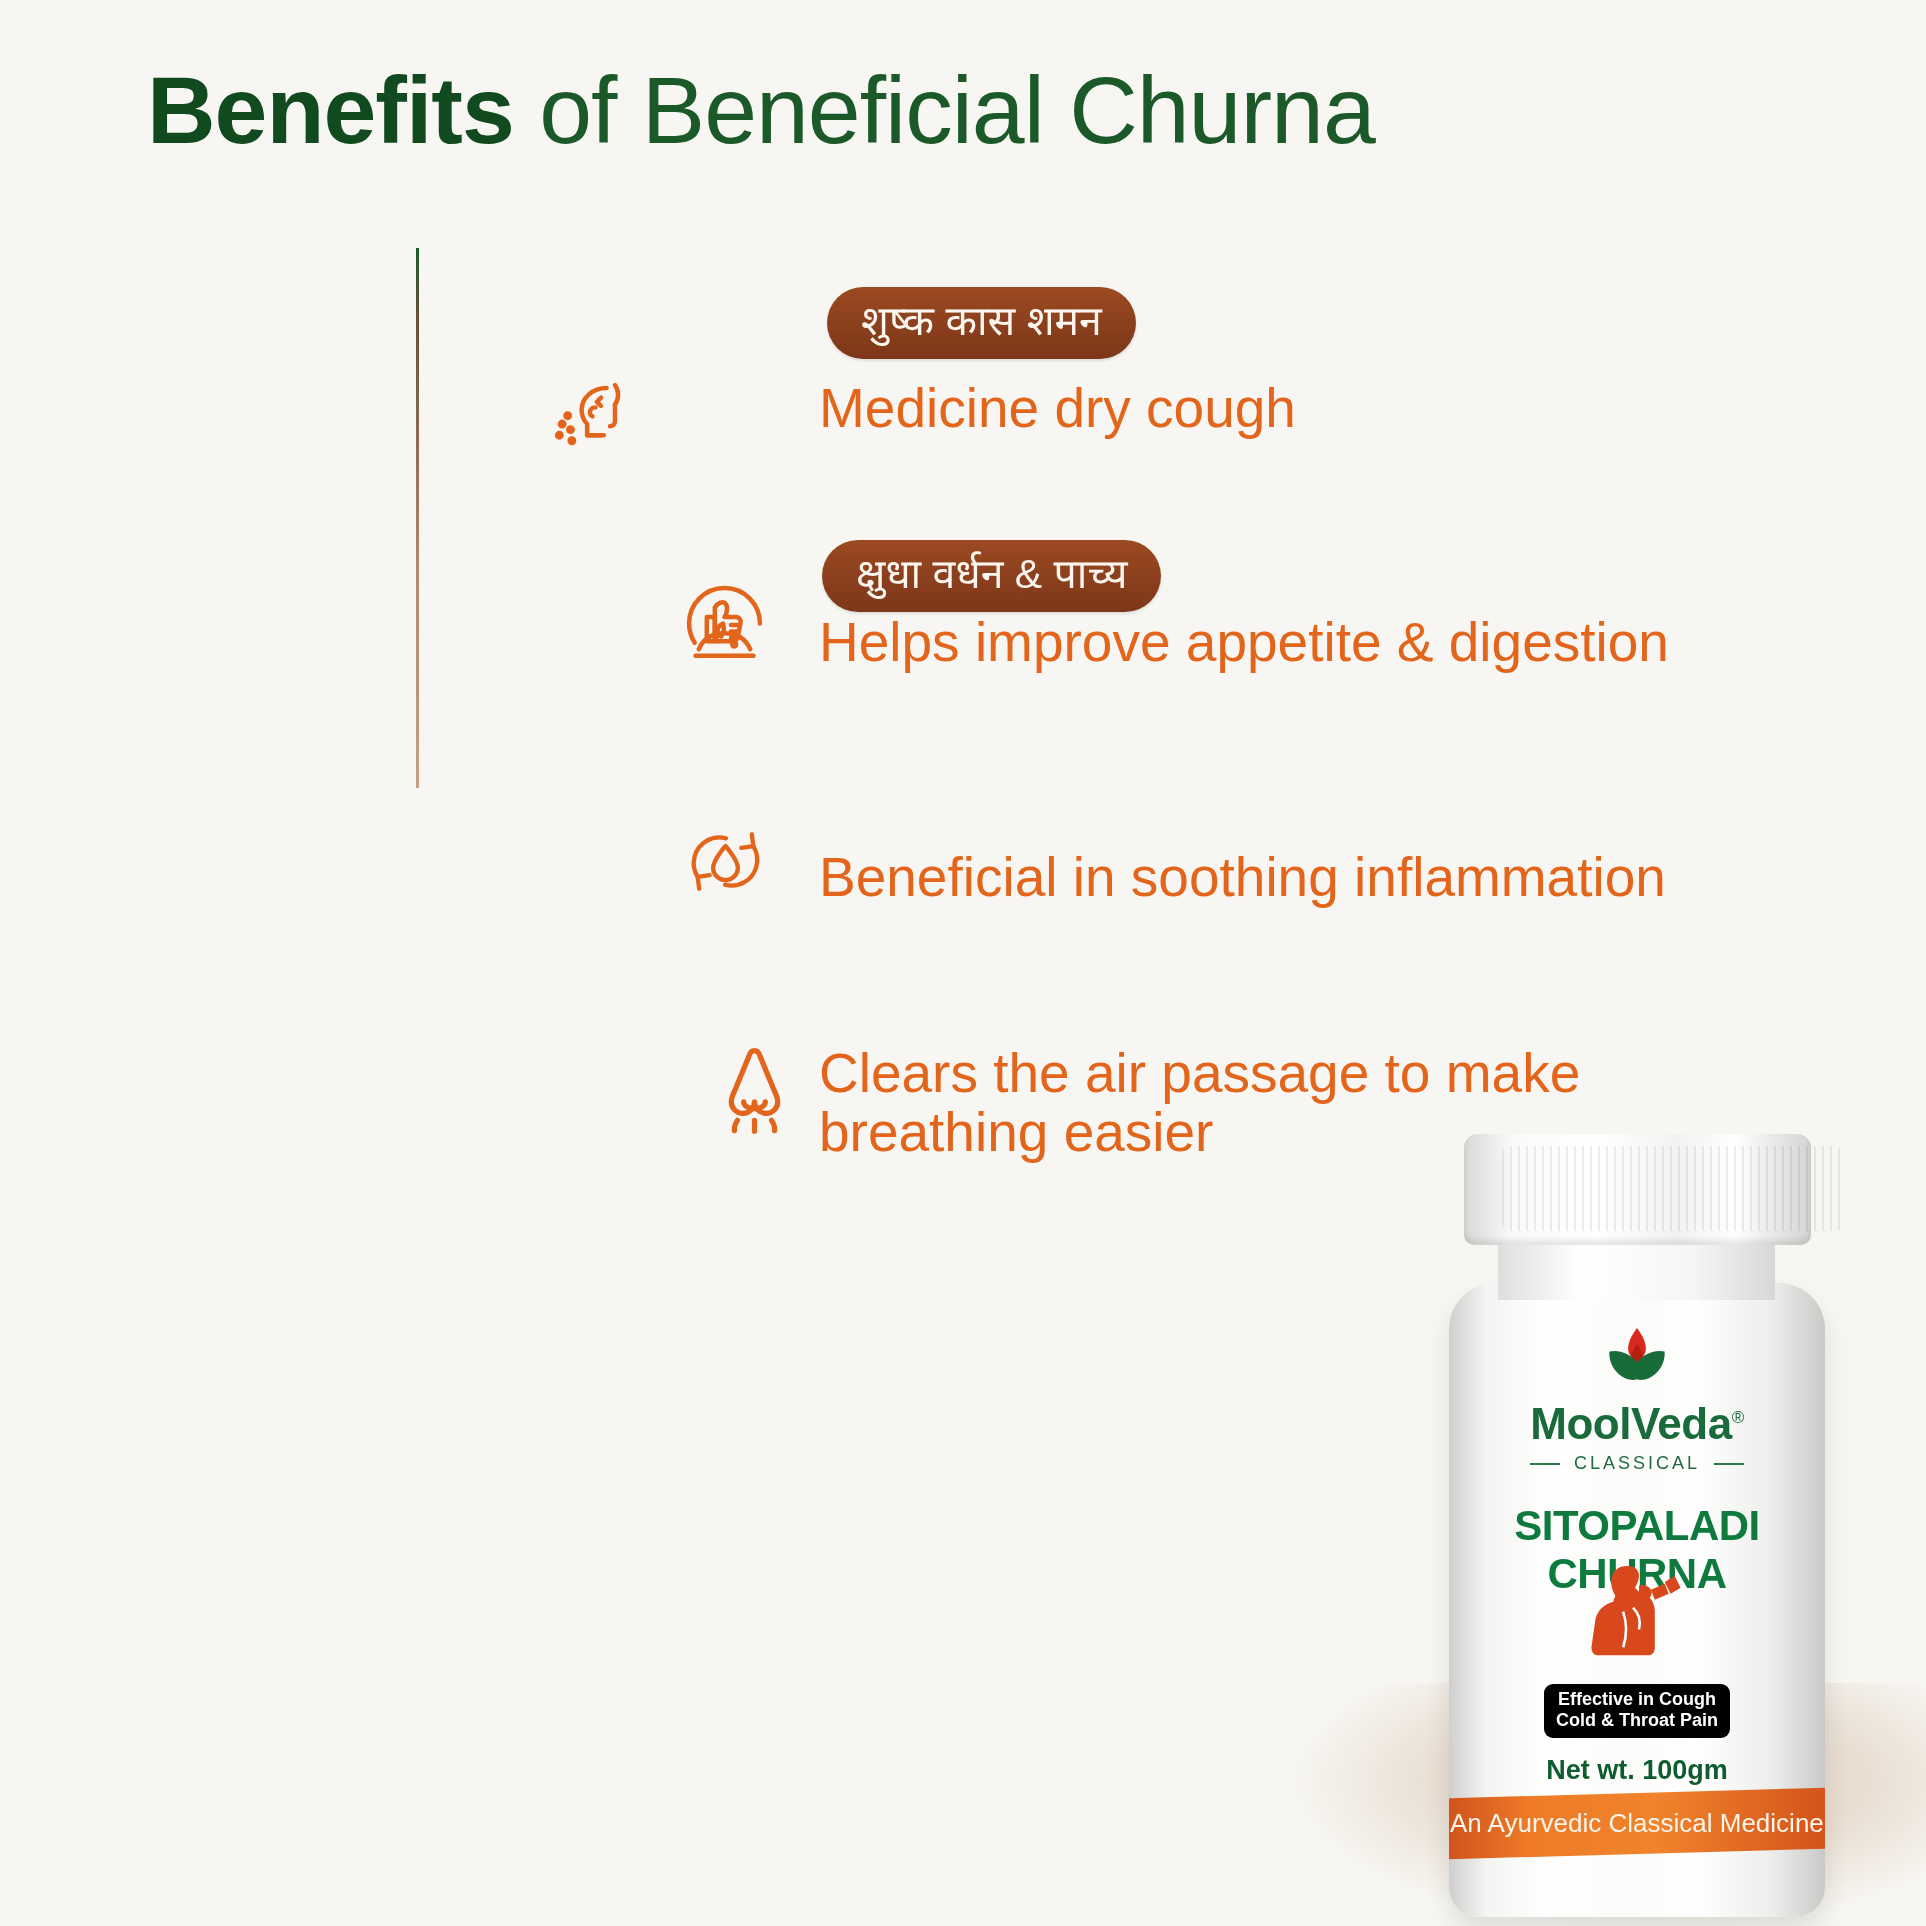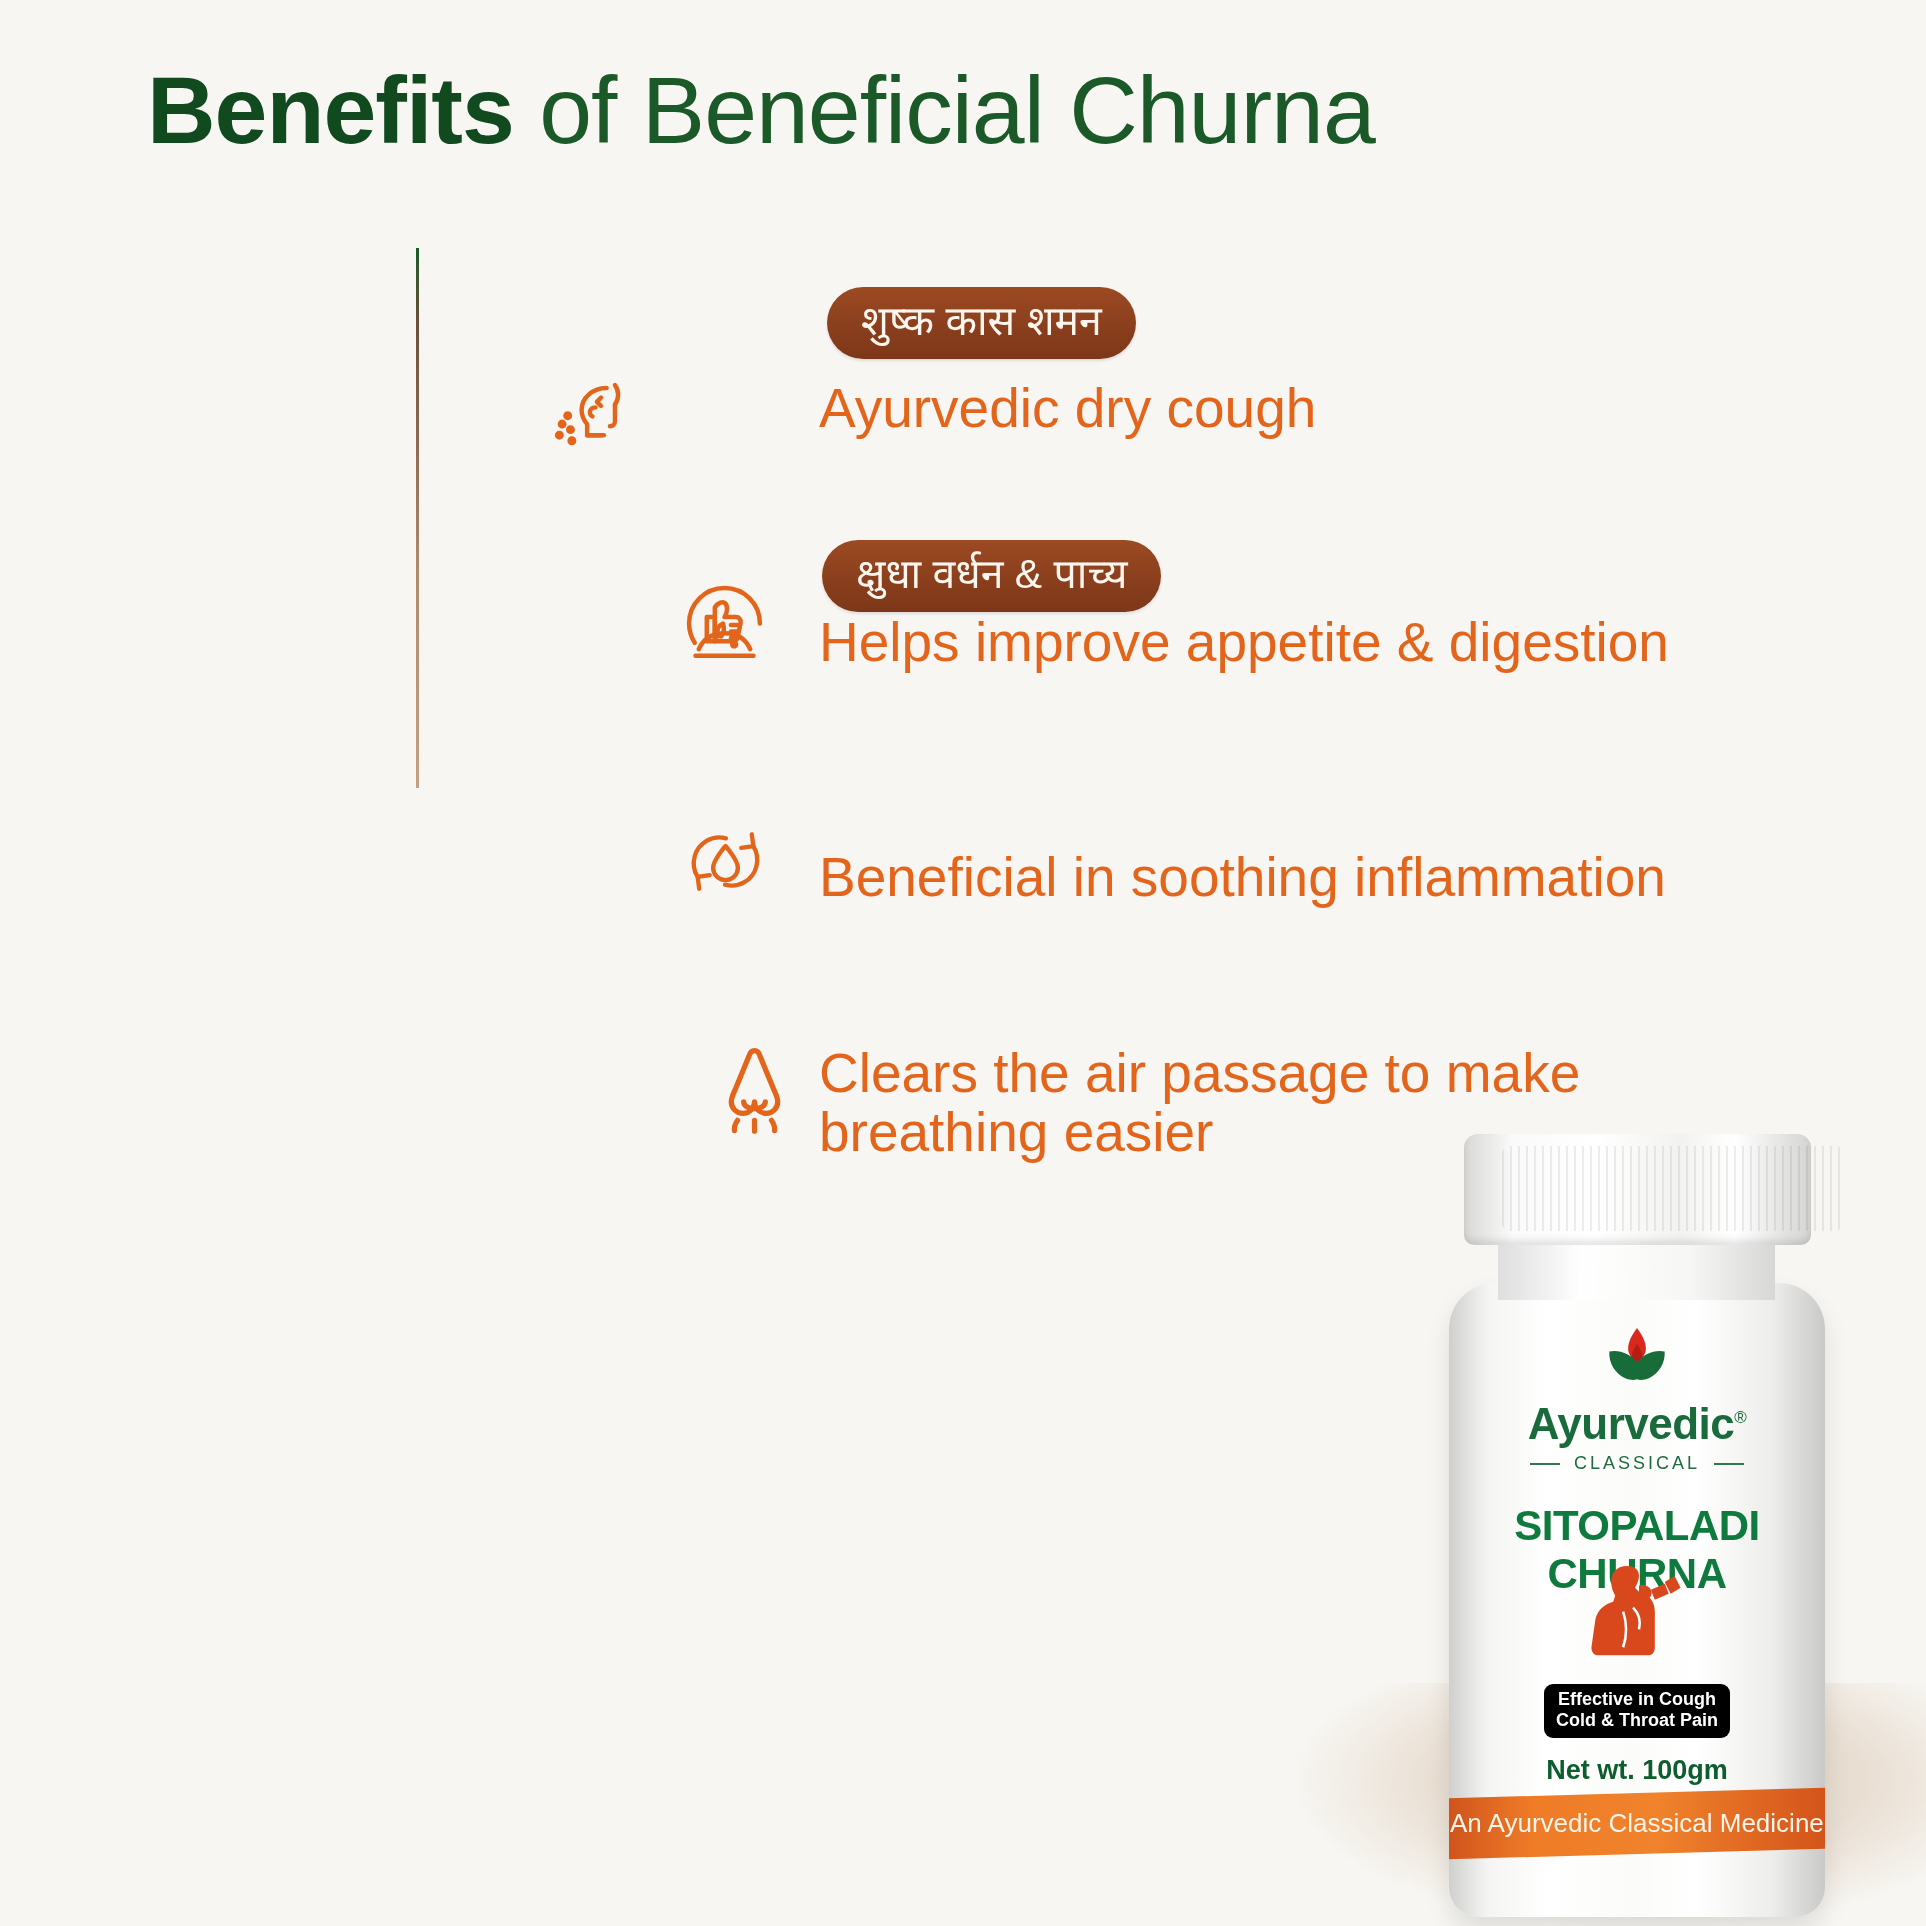--- a/index.html
+++ b/index.html
@@ -165,21 +165,21 @@
       <path d="M26 44h12"></path>
       <path d="M46 8c3 4 3 10 0 14"></path>
       <path d="M46 22v12c0 2-1.6 3.6-3.6 3.6"></path>
       <circle cx="12" cy="30" r="1.6"></circle>
         <circle cx="8" cy="36" r="1.6"></circle>
       <circle cx="14" cy="40" r="1.6"></circle>
         <circle cx="6" cy="44" r="1.6"></circle>
       <circle cx="15" cy="48" r="1.6"></circle>
     </svg>
   </span>
-  <div class="btext" style="position:absolute;left:819px;top:378px;">Ayurvedic dry cough</div>
+  <div class="btext" style="position:absolute;left:819px;top:378px;">Medicine dry cough</div>
 
   <div class="benefit" style="left:822px;top:540px;">
     <span class="badge">क्षुधा वर्धन &amp; पाच्य</span>
   </div>
   <span class="icon" style="left:673px;top:572px;">
     <svg width="103" height="103" viewBox="0 0 64 64" fill="none" stroke="#e2651b" stroke-width="2.8" stroke-linecap="round" stroke-linejoin="round">
       <path d="M54 32c0-12.2-9.8-22-22-22S10 19.8 10 32c0 4.4 1.3 8.5 3.5 12"></path>
       <path d="M26 22c2-3 5-4 6.5-2.5S34 25 32 28h7c2 0 3.4 1.6 3 3.5l-1.8 9c-.3 1.5-1.6 2.5-3 2.5H26z"></path>
       <path d="M26 28h-5v15h5z"></path>
       <path d="M36 33h4M36 37h4M36 41h4"></path>
@@ -224,21 +224,21 @@
     <span class="logo-mark">
       <svg width="91" height="77" viewBox="0 0 92 78">
         <path d="M46 6c-6 8-9 15-9 21 0 5 3 9 9 14 6-5 9-9 9-14 0-6-3-13-9-21z" fill="#d9291c"></path>
         <path d="M46 22c-4 6-6 11-6 16 0 4 2 7 6 11 4-4 6-7 6-11 0-5-2-10-6-16z" fill="#b51f12"></path>
         <path d="M46 41c-7-9-18-13-28-11-1 11 6 23 16 27 5 2 9 2 12 1z" fill="#176c3a"></path>
         <path d="M46 41c7-9 18-13 28-11 1 11-6 23-16 27-5 2-9 2-12 1z" fill="#176c3a"></path>
       </svg>
     </span>
 
     <div class="brand">
-      <span>Ayurvedic</span><sup>®</sup>
+      <span>MoolVeda</span><sup>®</sup>
     </div>
 
     <div class="classical-row">
       <span class="ln"></span>
       <span class="classical">CLASSICAL</span>
       <span class="ln"></span>
     </div>
 
     <div class="pname">SITOPALADI CHURNA</div>
 

